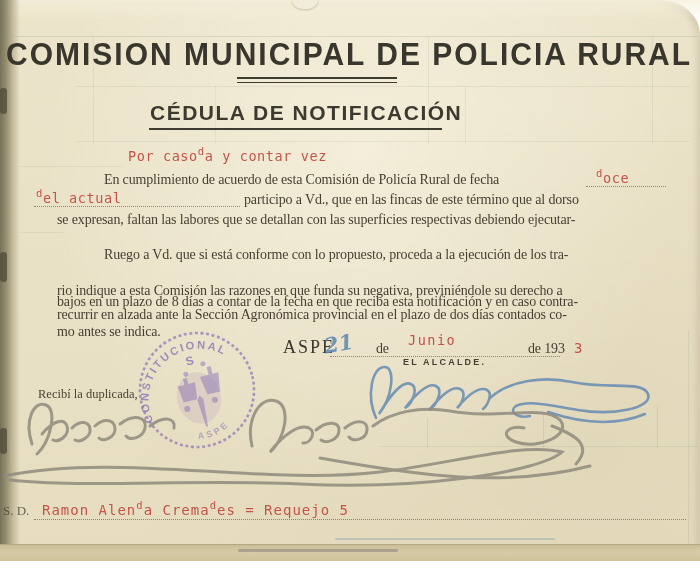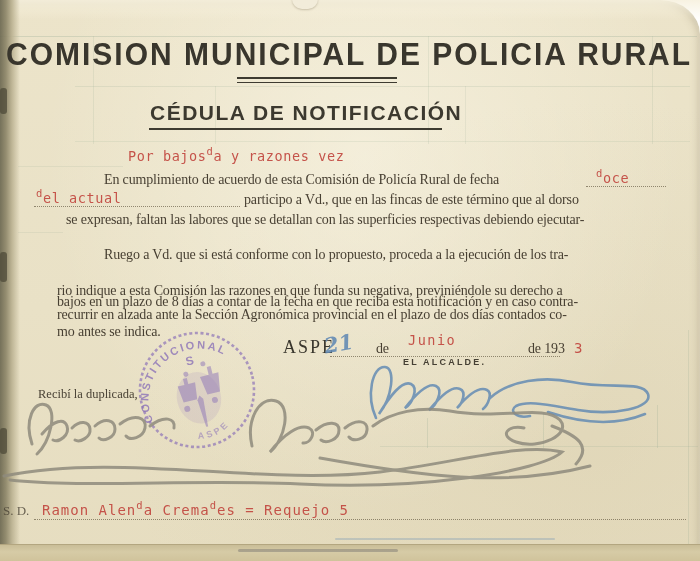--- a/index.html
+++ b/index.html
@@ -82,34 +82,34 @@
   <div class="bottom-edge"></div>
   <div style="position:absolute;left:335px;top:538px;width:220px;height:2px;background:#5d87b3;opacity:.28;border-radius:2px;"></div>
   <div style="position:absolute;left:238px;top:549px;width:160px;height:3px;background:#4a4a55;opacity:.3;border-radius:2px;"></div>
 
   <div class="title">COMISION MUNICIPAL DE POLICIA RURAL</div>
   <div class="title-rule"></div>
   <div class="subtitle">CÉDULA DE NOTIFICACIÓN</div>
   <div class="subtitle-rule"></div>
 
   <div class="typed" style="left:128px;top:148px;">
-    <span>Por bajos</span><span class="sup">d</span><span>a y razones vez</span>
+    <span>Por caso</span><span class="sup">d</span><span>a y contar vez</span>
   </div>
 
   <div class="body-line" style="left:104px;top:172px;">En cumplimiento de acuerdo de esta Comisión de Policía Rural de fecha</div>
   <div class="leader" style="left:586px;top:186px;width:80px;"></div>
   <div class="typed" style="left:596px;top:170px;">
     <span class="sup">d</span><span>oce</span>
   </div>
   <div class="typed" style="left:36px;top:190px;">
     <span class="sup">d</span><span>el actual</span>
   </div>
   <div class="leader" style="left:34px;top:206px;width:206px;"></div>
   <div class="body-line" style="left:244px;top:192px;">participo a Vd.,  que en las fincas de este término  que al dorso</div>
-  <div class="body-line" style="left:66px;top:212px;">se expresan, faltan las labores que se detallan con las superficies respectivas debiendo ejecutar-</div>
+  <div class="body-line" style="left:57px;top:212px;">se expresan, faltan las labores que se detallan con las superficies respectivas debiendo ejecutar-</div>
 
   <div class="body-line" style="left:104px;top:247px;">Ruego a Vd. que si está conforme con lo propuesto, proceda a la  ejecución de los tra-</div>
   <div class="body-line" style="left:57px;top:267px;margin-top:27px;">bajos en un plazo de 8 días a contar de la fecha en que reciba esta notificación y en caso contra-</div>
   <div class="body-line" style="left:57px;top:283px;">rio indique a esta Comisión las razones en que  funda su negativa, previniéndole su derecho  a</div>
   <div class="body-line" style="left:57px;top:307px;">recurrir en alzada ante la Sección  Agronómica provincial en el plazo  de dos días contados  co-</div>
   <div class="body-line" style="left:57px;top:324px;">mo antes se indica.</div>
 
   <div class="body-line place" style="left:283px;top:337px;">ASPE</div>
   <div class="hand-day">21</div>
   <div class="body-line" style="left:364px;top:341px;font-size:14px;margin-left:12px;">de</div>

